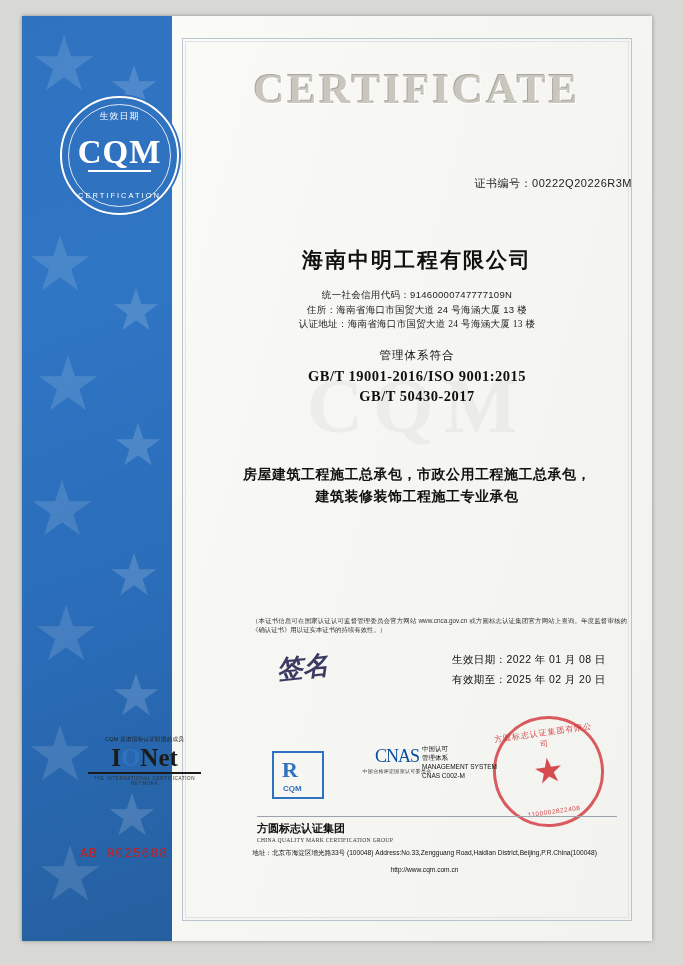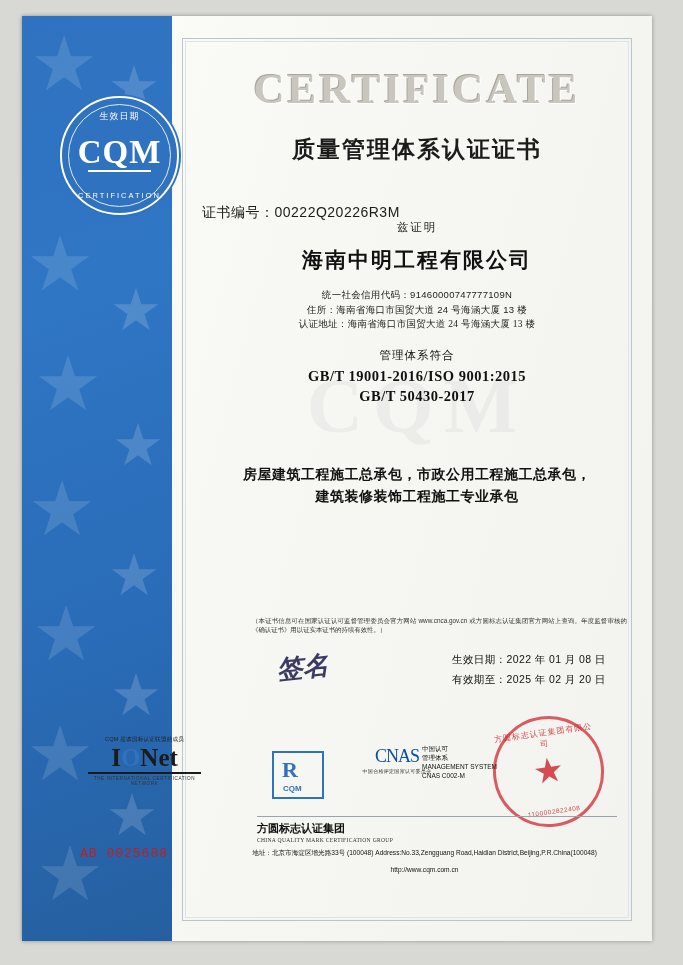--- a/index.html
+++ b/index.html
@@ -72,22 +72,22 @@
     font-size:43px;font-weight:bold;letter-spacing:3px;
     color:#c9c6bd;
     text-shadow:1px 1px 0 #fff,-1px -1px 0 #a9a69d;
   }
   .title-cn{
     position:absolute;left:180px;top:118px;width:430px;text-align:center;
     font-family:"Liberation Serif",serif;
     font-size:23px;font-weight:bold;color:#1b1b1b;letter-spacing:2px;
   }
   .cert-no{
-    position:absolute;left:180px;top:188px;width:430px;text-align:left;
-    font-size:14px;color:#1b1b1b;letter-spacing:.5px;
+    position:absolute;left:180px;top:160px;width:430px;text-align:right;
+    font-size:11px;color:#1b1b1b;letter-spacing:.5px;
   }
   .hereby{
     position:absolute;left:180px;top:204px;width:430px;text-align:center;
     font-size:11.5px;color:#1b1b1b;letter-spacing:2px;
   }
   .company{
     position:absolute;left:180px;top:230px;width:430px;text-align:center;
     font-family:"Liberation Serif",serif;
     font-size:21px;font-weight:bold;color:#111;letter-spacing:2px;
   }
@@ -251,23 +251,21 @@
       <div class="ring"></div>
       <div class="cqm-top">生效日期</div>
       <div class="cqm-main">CQM</div>
       <div class="bar"></div>
       <div class="cqm-bottom">CERTIFICATION</div>
     </div>
 
     <div class="watermark">CQM</div>
 
     <div class="certificate-word">CERTIFICATE</div>
-    <div class="title-cn">质量管理体系认证证书</div>
     <div class="cert-no">证书编号：00222Q20226R3M</div>
-    <div class="hereby">兹证明</div>
     <div class="company">海南中明工程有限公司</div>
 
     <div class="meta m1">统一社会信用代码：91460000747777109N</div>
     <div class="meta m2">住所：海南省海口市国贸大道 24 号海涵大厦 13 楼</div>
     <div class="meta m3">认证地址：海南省海口市国贸大道 24 号海涵大厦 13 楼</div>
 
     <div class="conform-label">管理体系符合</div>
     <div class="std s1">GB/T 19001-2016/ISO 9001:2015</div>
     <div class="std s2">GB/T 50430-2017</div>
 

